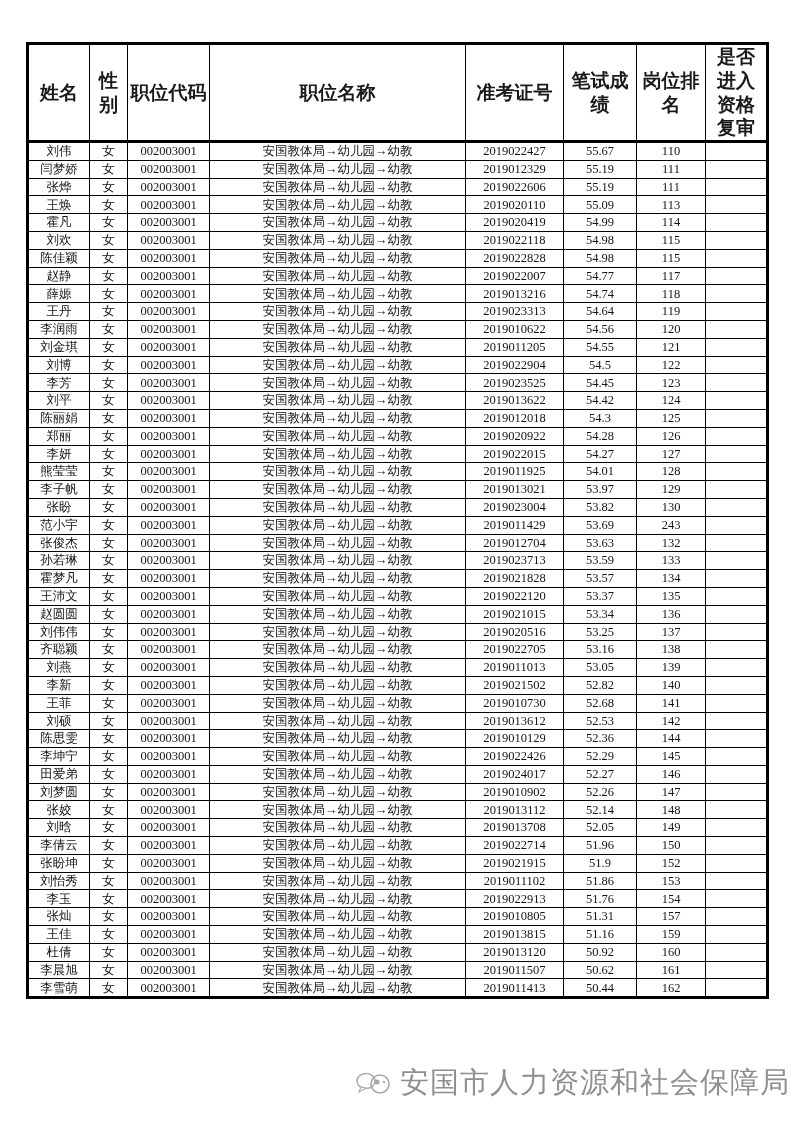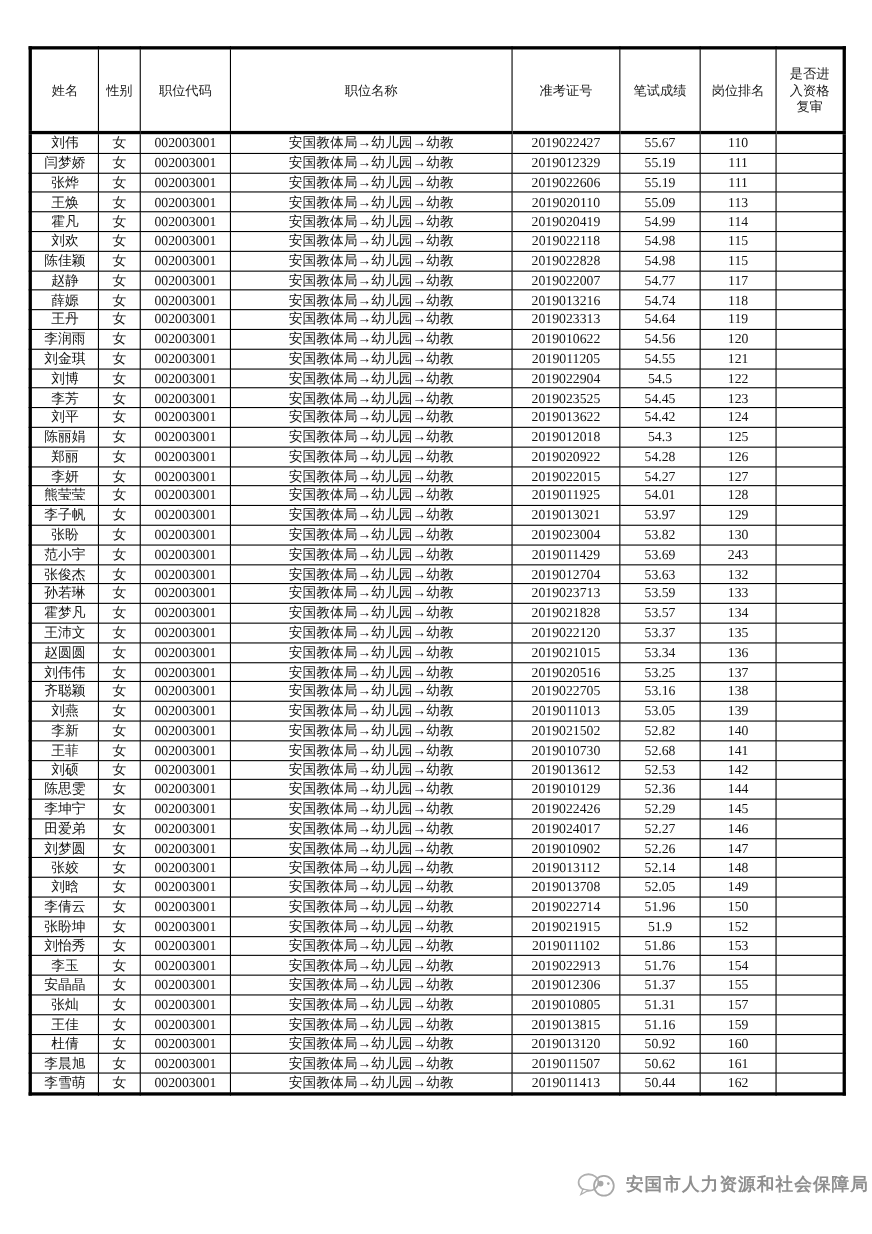--- a/index.html
+++ b/index.html
@@ -27,22 +27,22 @@
     text-align:center;
     vertical-align:middle;
     padding:0;
     overflow:hidden;
     white-space:nowrap;
   }
   table.results{border:3px solid #000;}
   table.results thead th{
     height:74px;
     font-family:"Liberation Sans","DejaVu Sans",sans-serif;
-    font-weight:normal;
-    font-size:12px;
+    font-weight:bold;
+    font-size:19px;
     line-height:1.25;
     border-bottom:3px solid #000;
     white-space:normal;
   }
   table.results thead th .hdr-narrow{
     display:inline-block;
     width:46px;
     white-space:normal;
     word-break:break-all;
   }
@@ -70,24 +70,24 @@
   .faint-watermark .s3{left:150px;top:310px;width:300px;height:26px;}
   
   .publisher{
     position:absolute;
     top:1063px;
     right:3px;
     display:flex;
     align-items:center;
     gap:5px;
     color:#8f8f8f;
-    font-size:16px;
+    font-size:29px;
     letter-spacing:1px;
     font-family:"Liberation Serif","DejaVu Serif",serif;
-    font-weight:bold;
+    font-weight:normal;
   }
   .publisher svg{display:block;}
 </style>
 </head>
 <body>
 
 <div class="faint-watermark">
   <div class="stroke s1"></div>
   <div class="stroke s2"></div>
   <div class="stroke s3"></div>
@@ -542,30 +542,20 @@
           <td>李玉</td>
           <td>女</td>
           <td>002003001</td>
           <td>安国教体局→幼儿园→幼教</td>
           <td>2019022913</td>
           <td>51.76</td>
           <td>154</td>
           <td></td>
         </tr>
         <tr>
-          <td>安晶晶</td>
-          <td>女</td>
-          <td>002003001</td>
-          <td>安国教体局→幼儿园→幼教</td>
-          <td>2019012306</td>
-          <td>51.37</td>
-          <td>155</td>
-          <td></td>
-        </tr>
-        <tr>
           <td>张灿</td>
           <td>女</td>
           <td>002003001</td>
           <td>安国教体局→幼儿园→幼教</td>
           <td>2019010805</td>
           <td>51.31</td>
           <td>157</td>
           <td></td>
         </tr>
         <tr>

